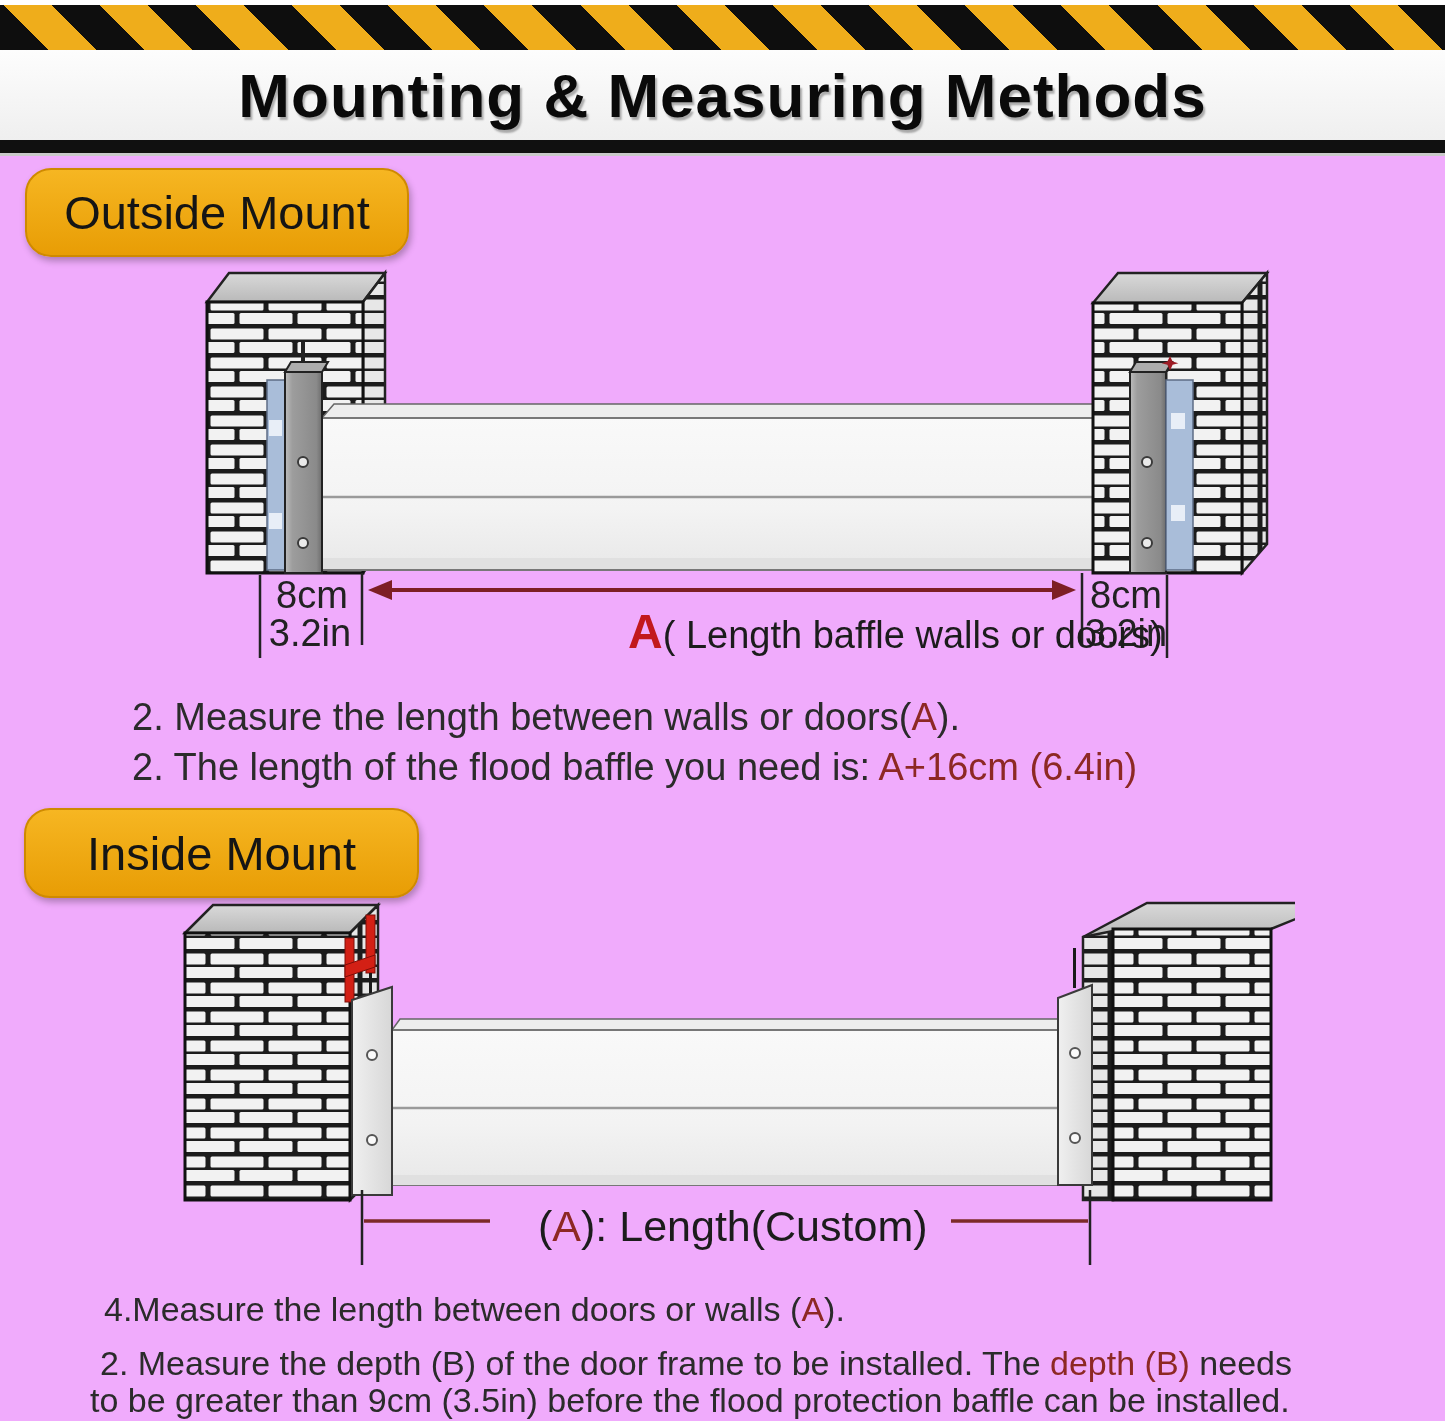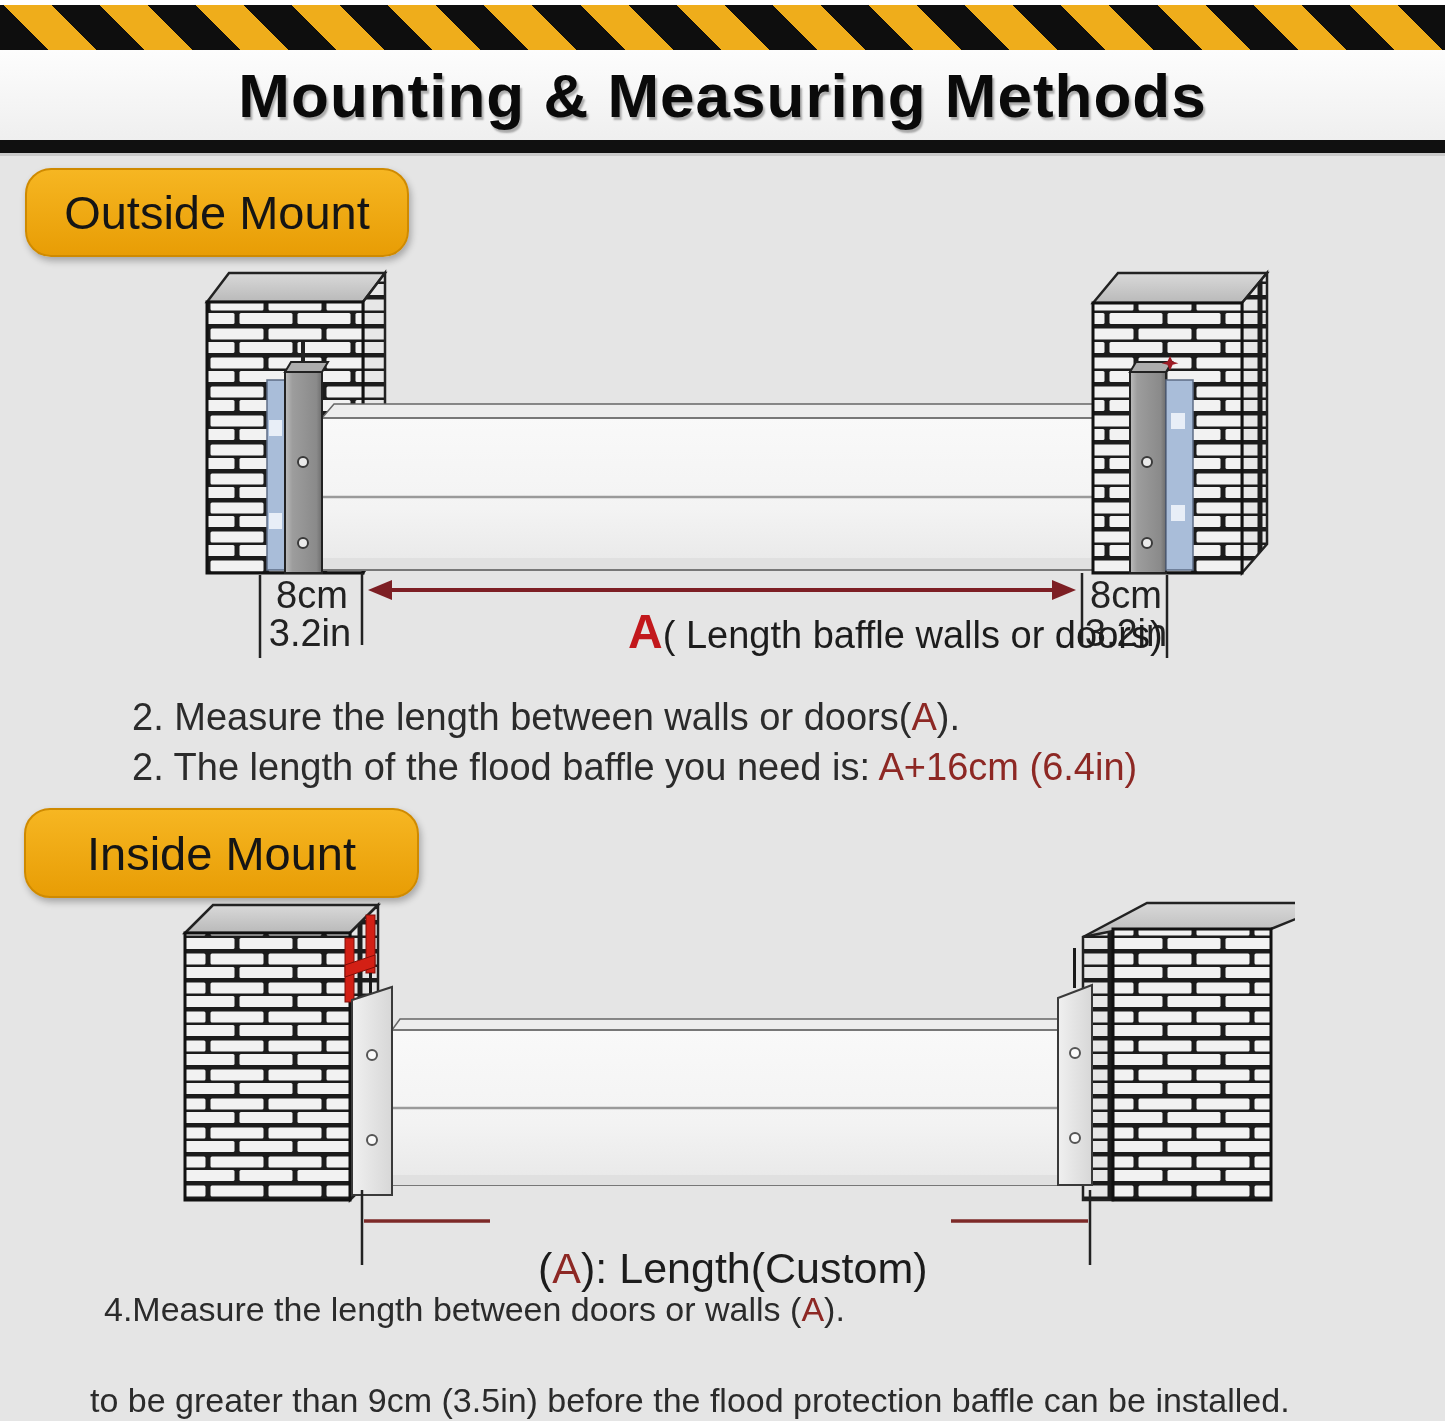--- a/index.html
+++ b/index.html
@@ -1,16 +1,16 @@
 <!DOCTYPE html>
 <html><head>
 <meta charset="utf-8">
 <style>
   html,body{margin:0;padding:0;background:#fff;}
-  #canvas{position:relative;width:1445px;height:1421px;background:#e5e5e5;overflow:hidden;
+  #canvas{position:relative;width:1445px;height:1421px;background:#f0abfc;overflow:hidden;
           font-family:"Liberation Sans","DejaVu Sans",sans-serif;color:#1c1c1c;}
   .abs{position:absolute;}
 
   
   .stripe-band{left:0;top:0;width:1445px;height:52px;background:#fff;}
   .stripes{position:absolute;left:0;top:5px;width:1445px;height:45px;
            background:repeating-linear-gradient(45deg,#0e0e0e 0 34px,#efad1b 34px 68px);}
   .title-band{left:0;top:50px;width:1445px;height:90px;
               background:linear-gradient(#fdfdfd,#efefef);
               display:flex;align-items:center;justify-content:center;}
@@ -28,21 +28,21 @@
 
   
   .measure{font-size:38px;color:#222;text-align:center;}
   .a-big{font-size:48px;font-weight:bold;color:#c2181c;}
   .a-rest{font-size:38px;color:#1c1c1c;}
   .instr{font-size:38px;color:#2b2b2b;white-space:nowrap;}
   .instr-sm{font-size:34px;color:#2b2b2b;white-space:nowrap;}
   .accent{color:#8d2824;}
   .depth-dark{font-size:40px;color:#463a3a;}
   .depth-accent{font-size:44px;color:#8d2824;}
-  .alabel2{font-size:43px;color:#1c1c1c;white-space:nowrap;margin-top:42px;}
+  .alabel2{font-size:43px;color:#1c1c1c;white-space:nowrap;}
   .alabel2 .accent{font-size:43px;}
   svg{display:block;}
 </style>
 </head>
 <body>
 
 <div id="canvas">
 
   <div class="abs stripe-band">
     <div class="stripes"></div>
@@ -217,15 +217,18 @@
     </svg>
   </div>
 
   <div class="abs alabel2" style="left:538px;top:1202px;">
     <span>(</span><span class="accent">A</span><span>): Length(Custom)</span>
   </div>
 
   <div class="abs instr-sm" style="left:104px;top:1290px;">
     <span>4.Measure the length between doors or walls (</span><span class="accent">A</span><span>).</span>
   </div>
+  <div class="abs instr-sm" style="left:100px;top:1344px;">
+    <span>2. Measure the depth (B) of the door frame to be installed. The </span><span class="accent">depth (B)</span><span> needs</span>
+  </div>
   <div class="abs instr-sm" style="left:90px;top:1381px;">to be greater than 9cm (3.5in) before the flood protection baffle can be installed.</div>
 
 </div>
 
 </body></html>

